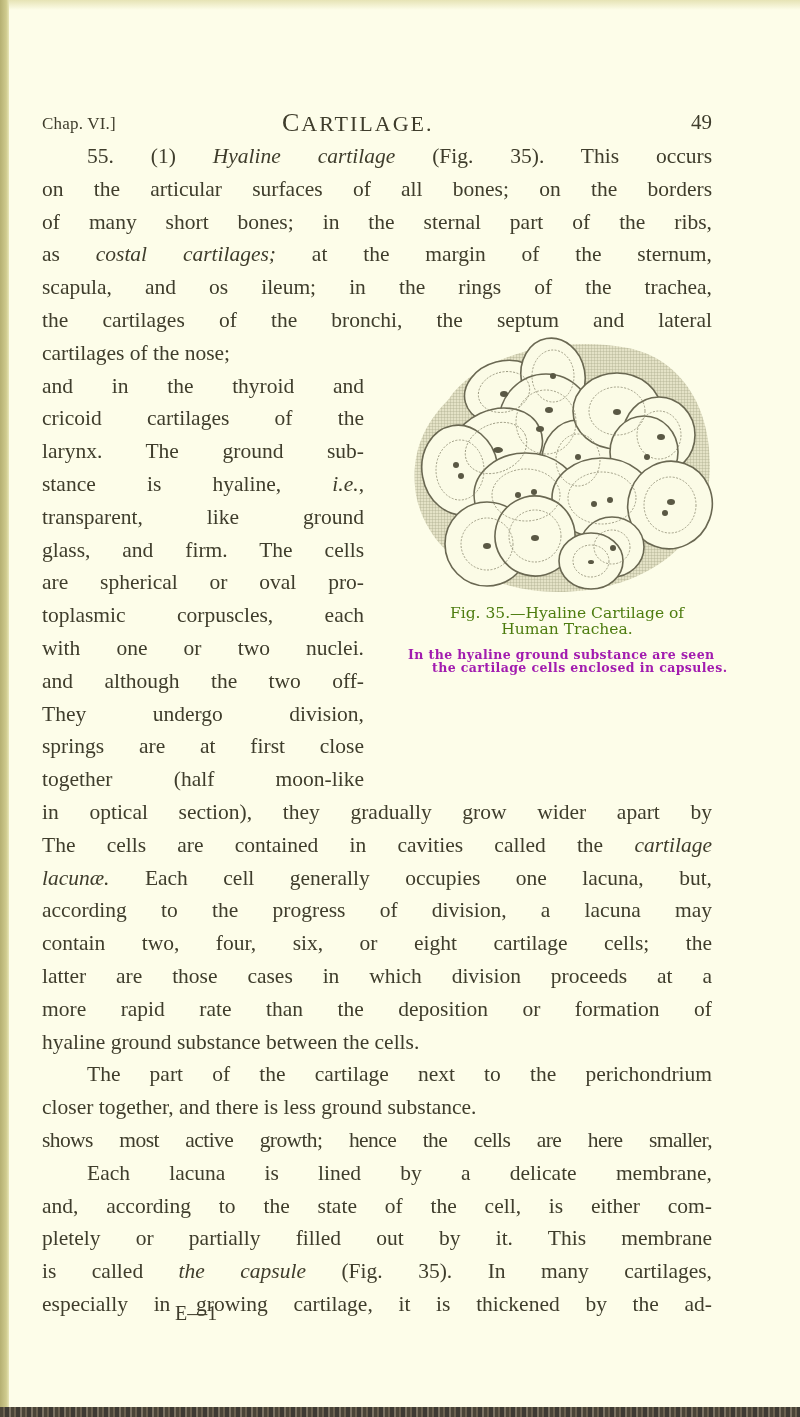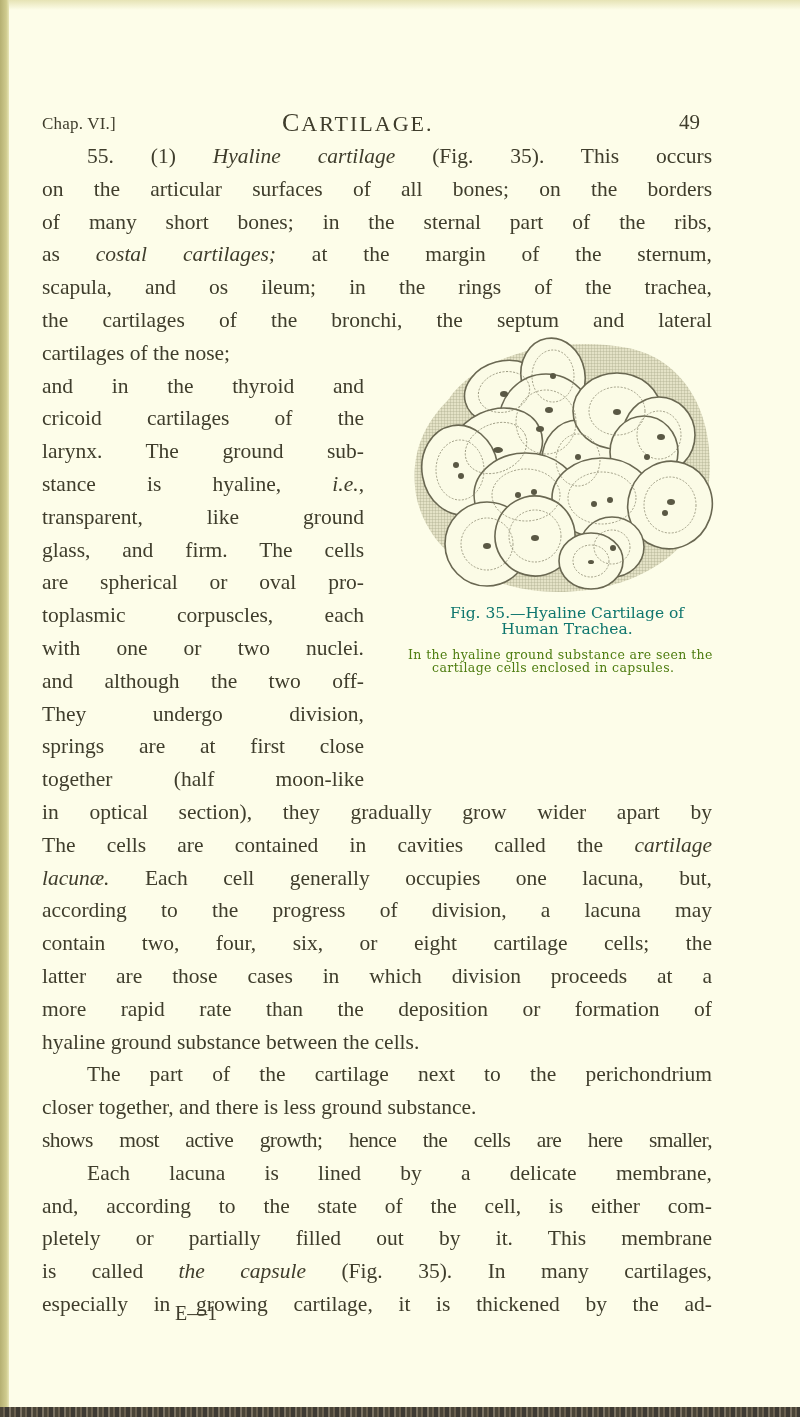--- a/index.html
+++ b/index.html
@@ -25,46 +25,46 @@
       position: absolute; left: 42px; top: 0; width: 670px;
     }
     .running-head {
       position: absolute; top: 108px; left: 0; width: 670px; height: 30px;
       font-size: 18px;
       text-align: right;
     }
     .rh-left { position: absolute; left: 0; top: 6px; font-size: 17px; letter-spacing: 0.2px; }
     .rh-center { position: absolute; left: 240px; top: 0; font-size: 22px; letter-spacing: 2px; }
     .rh-center .cap { font-size: 26px; }
-    .rh-right { position: absolute; right: 12px; top: 2px; font-size: 21px; font-family: Liberation Serif, serif; }
+    .rh-right { position: absolute; right: 0; top: 2px; font-size: 21px; font-family: Liberation Serif, serif; }
 
     .body-text {
       position: absolute; left: 0; top: 140px; width: 670px;
       font-size: 21.5px; line-height: 32.8px;
     }
     .line { white-space: nowrap; text-align: justify; text-align-last: justify; height: 32.8px; }
     .line.last { text-align-last: left; }
     .line.narrow { width: 322px; }
     .line.indent { padding-left: 45px; }
     .i { font-style: italic; }
 
     .figure {
       position: absolute; left: 366px; top: 330px; width: 314px; height: 360px;
     }
     .figure svg { position: absolute; left: 0; top: 0; }
     .fig-caption {
       position: absolute; left: 4px; top: 275px; width: 310px;
       text-align: center; font-size: 15.5px; line-height: 16px;
-      font-family: "DejaVu Serif", serif; color: #0f766e;
+      font-family: "DejaVu Serif", serif; color: #4d7c0f;
     }
     .fig-legend {
       position: absolute; left: 0; top: 318px; width: 310px;
       font-size: 12.5px; line-height: 13px;
-      font-family: "DejaVu Serif", serif; color: #4d7c0f;
-      padding-left: 24px; text-indent: -24px; letter-spacing: 0.4px;
+      font-family: "DejaVu Serif", serif; color: #a21caf;
+      padding-left: 24px; text-indent: -24px; letter-spacing: 0.4px; font-weight: bold;
     }
     .signature {
       position: absolute; left: 133px; top: 1262px; font-size: 20px;
       font-variant: small-caps;
       margin-top: 40px;
     }
   </style>
 </head>
 <body>
 

